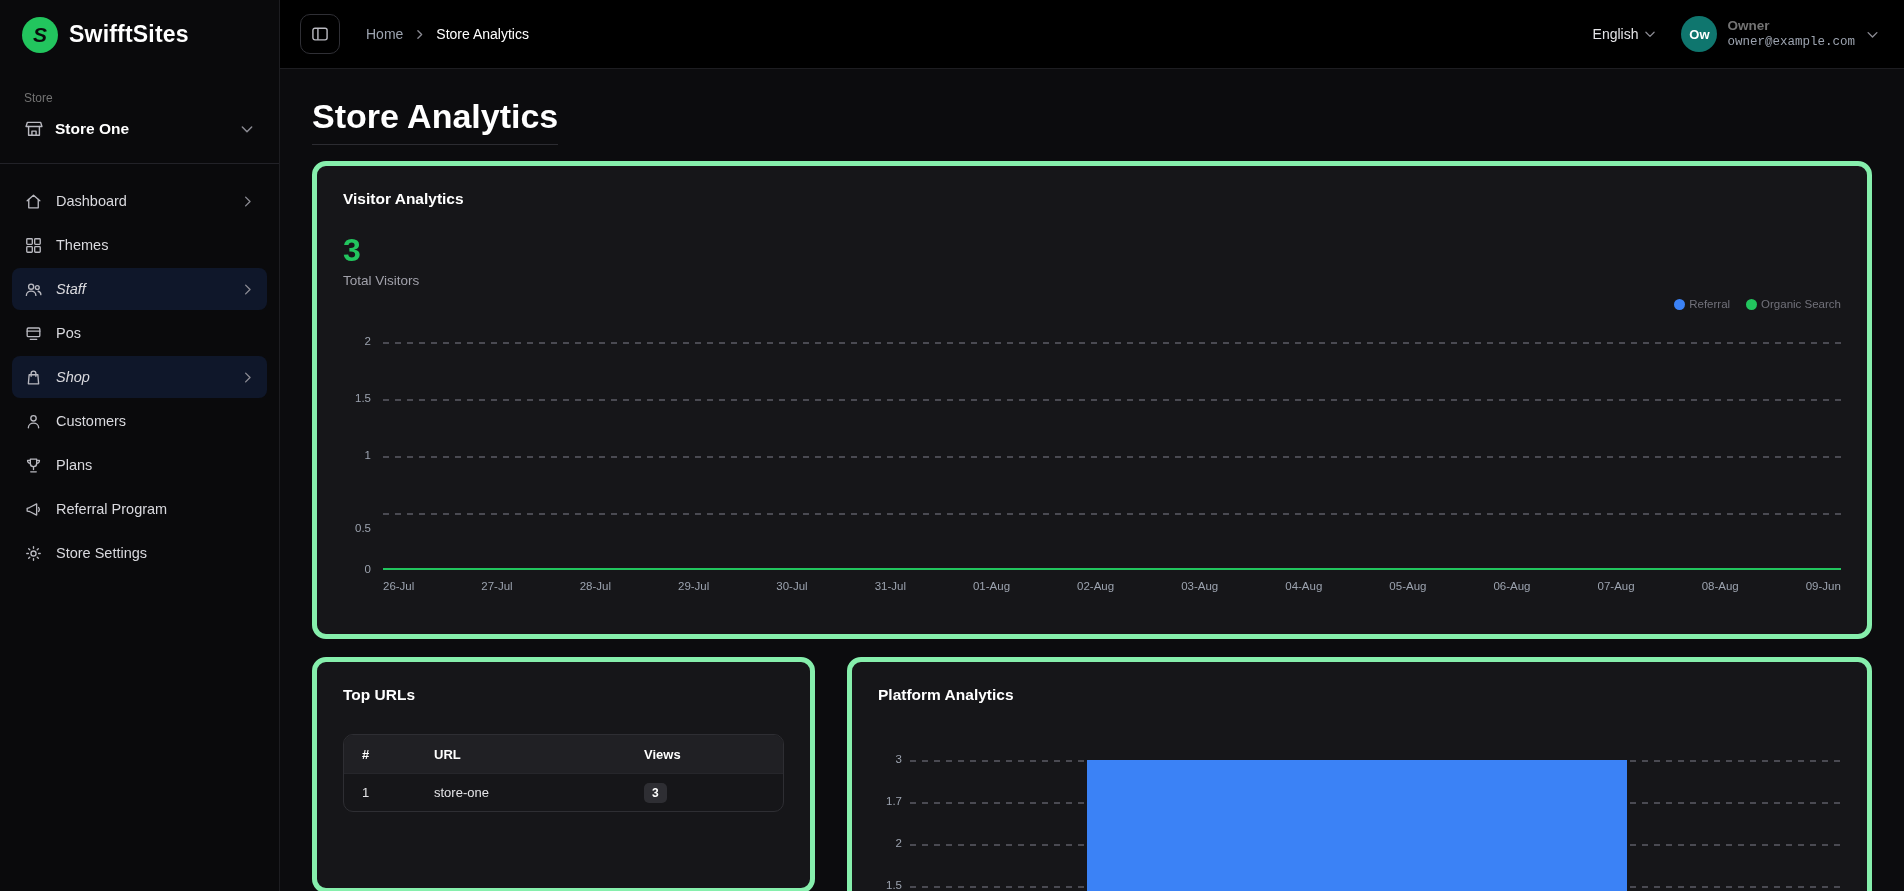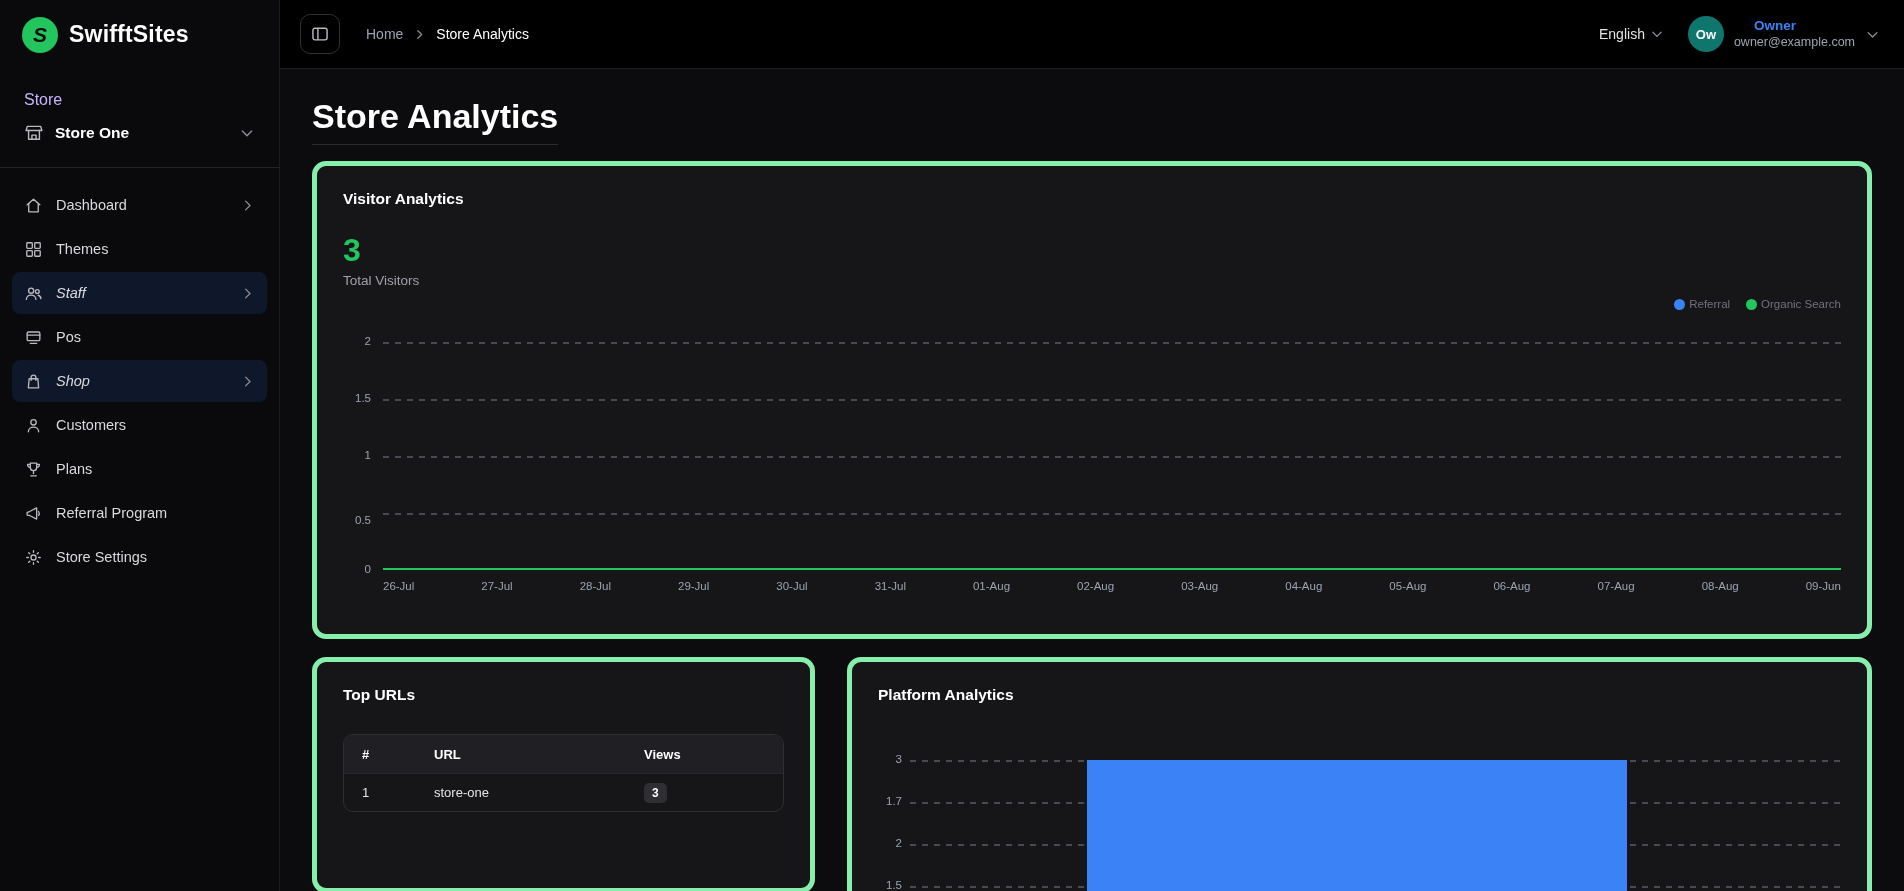--- a/index.html
+++ b/index.html
@@ -19,21 +19,21 @@
   }
   .side-logo { height:69px; display:flex; align-items:center; gap:11px; padding:0 22px; cursor:pointer; }
   .logo-mark {
     width:36px; height:36px; border-radius:50%;
     background:#22c55e; color:#0a0a0c;
     display:flex; align-items:center; justify-content:center;
     font-weight:800; font-size:21px; font-style:italic;
   }
   .brand-name { font-size:23px; font-weight:800; color:#fff; letter-spacing:.2px; }
 
-  .side-store-label { margin:22px 24px 0; font-size:16px; color:#c4b5fd; }
+  .side-store-label { margin:22px 24px 0; font-size:12px; color:#737373; }
   .store-selector {
     margin:4px 10px 0; padding:10px 14px; border-radius:8px;
     display:flex; align-items:center; gap:11px; cursor:pointer; color:#fff;
   }
   .store-selector .lbl { font-size:15.5px; font-weight:700; flex:1; }
   .side-divider { border-top:1px solid #222228; margin-top:14px; }
 
   .nav { padding:16px 12px; display:flex; flex-direction:column; gap:2px; }
   .nav-item {
     height:42px; border-radius:8px; padding:0 12px;
@@ -60,22 +60,22 @@
   .breadcrumb { display:flex; align-items:center; gap:10px; margin-left:26px; font-size:14px; }
   .crumb-home { color:#9ca3af; cursor:pointer; }
   .crumb-current { color:#fff; font-weight:500; }
   .topbar-right { margin-left:auto; display:flex; align-items:center; gap:24px;justify-content:center; }
   .lang-select { display:flex; align-items:center; gap:5px; font-size:14px; color:#e4e4e7; cursor:pointer; font-weight:500; }
   .user-menu { display:flex; align-items:center; gap:10px; cursor:pointer; }
   .avatar {
     width:36px; height:36px; border-radius:50%; background:#0f766e; color:#fff;
     display:flex; align-items:center; justify-content:center; font-size:13px; font-weight:600;
   }
-  .user-name { font-size:13.5px; font-weight:700; color:#3b82f6; line-height:1.25;margin-left:20px; }
-  .user-email { font-size:12.5px; color:#9ca3af; line-height:1.25; }
+  .user-name { font-size:13.5px; font-weight:700; color:#737373; line-height:1.25; }
+  .user-email { font-size:12.5px; color:#9ca3af; line-height:1.25;font-family:Liberation Mono, monospace; }
 
   .content { flex:1; padding:28px 32px; background:#0c0c0e; overflow:hidden; }
   .page-title {
     font-size:34px; font-weight:700; color:#fff;
     display:inline-block; padding-bottom:8px; border-bottom:1px solid #2c2c31;
   }
 
   .card {
     background:#161619; border:5px solid #86efac; border-radius:14px;
     padding:24px 26px;
@@ -342,21 +342,21 @@
             <span class="legend-dot dot-green"></span>
             <span class="legend-label">Organic Search</span>
           </div>
         </div>
 
         <div class="plot-row">
           <div class="yaxis">
             <span style="top:-7px">2</span>
             <span style="top:50px">1.5</span>
             <span style="top:107px">1</span>
-            <span style="top:172px">0.5</span>
+            <span style="top:180px">0.5</span>
             <span style="top:221px">0</span>
           </div>
           <div class="plot">
             <div class="hline" style="top:0"></div>
             <div class="hline" style="top:57px"></div>
             <div class="hline" style="top:114px"></div>
             <div class="hline" style="top:171px"></div>
             <div class="baseline"></div>
           </div>
         </div>

